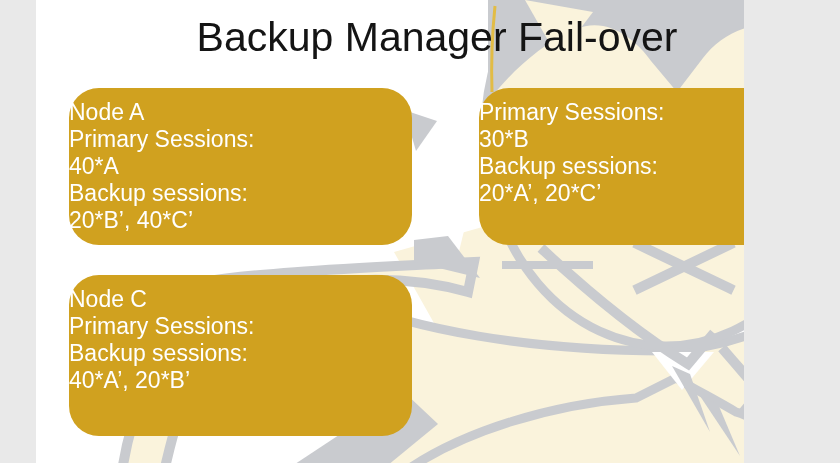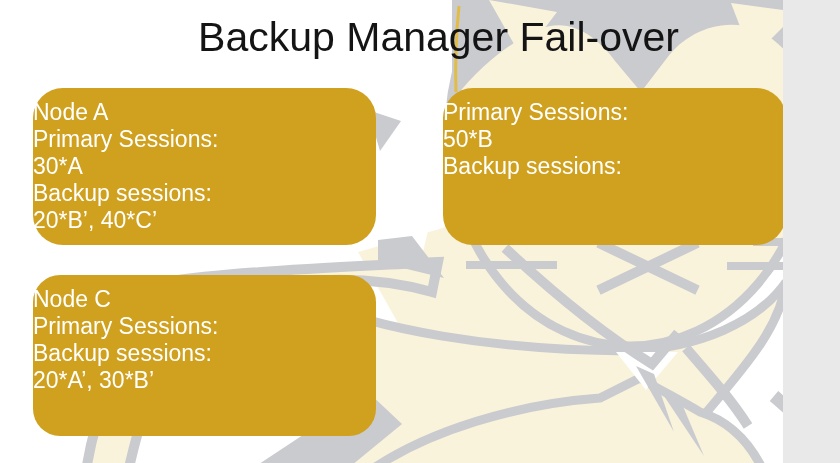--- a/index.html
+++ b/index.html
@@ -11,23 +11,24 @@
     --cat_accent:#E2BC45;
     --page_bg:#FFFFFF;
   }
   html,body{margin:0;padding:0;}
   body{
     font-family:"Liberation Sans","DejaVu Sans",sans-serif;
     background:#e9e9e9;
   }
   .stage{
     position:relative;
-    width:783px;height:463px;
+    width:708px;height:463px;
     background:var(--page_bg);
     overflow:hidden;
+    margin-left:36px;
   }
   .cat-watermark{
     position:absolute;left:0;top:0;width:840px;height:463px;
     pointer-events:none;
   }
   .cat-watermark .cfill{fill:var(--cat_fill);stroke:var(--cat_outline);}
   .cat-watermark .gfill{fill:var(--cat_outline);stroke:none;}
   .cat-watermark .cflat{fill:var(--cat_fill);stroke:none;}
   .cat-watermark .wflat{fill:var(--page_bg);stroke:none;}
   .cat-watermark .gline{fill:none;stroke:var(--cat_outline);}
@@ -51,21 +52,21 @@
     background:var(--node_fill);
     color:var(--node_text);
     text-align:left;
     font-size:23px;
     line-height:27px;
     padding-top:11px;
     box-sizing:border-box;
   }
   .node-a{left:33px;top:88px;height:157px;}
   .node-b{left:443px;top:88px;height:157px;}
-  .node-c{left:33px;top:275px;height:161px;border-radius:27px;}
+  .node-c{left:33px;top:275px;height:161px;}
   .node div{white-space:nowrap;}
 </style>
 </head>
 <body>
 
 <div class="stage">
 
   <svg class="cat-watermark" viewBox="0 0 840 463" width="840" height="463" aria-hidden="true">
 
     <path class="cflat" d="M358,252 L450,226 L580,236 L648,354 L412,348 Z"></path>
@@ -107,31 +108,32 @@
     <path class="gfill" d="M368,110 L401,121 L380,151 Z"></path>
     <path class="wflat" d="M380,202 L434,206 L420,264 L380,254 Z"></path>
     <path class="gfill" d="M378,240 L412,236 L444,278 L378,262 Z"></path>
   </svg>
 
   <div class="slide-title">Backup Manager Fail-over</div>
 
   <div class="node node-a">
     <div>Node A</div>
     <div>Primary Sessions:</div>
-    <div>30*A</div>
+    <div>40*A</div>
     <div>Backup sessions:</div>
     <div>20*B’, 40*C’</div>
   </div>
 
   <div class="node node-b">
     <div>Primary Sessions:</div>
-    <div>50*B</div>
+    <div>30*B</div>
     <div>Backup sessions:</div>
+    <div>20*A’, 20*C’</div>
   </div>
 
   <div class="node node-c">
     <div>Node C</div>
     <div>Primary Sessions:</div>
     <div>Backup sessions:</div>
-    <div>20*A’, 30*B’</div>
+    <div>40*A’, 20*B’</div>
   </div>
 
 </div>
 
 </body></html>

